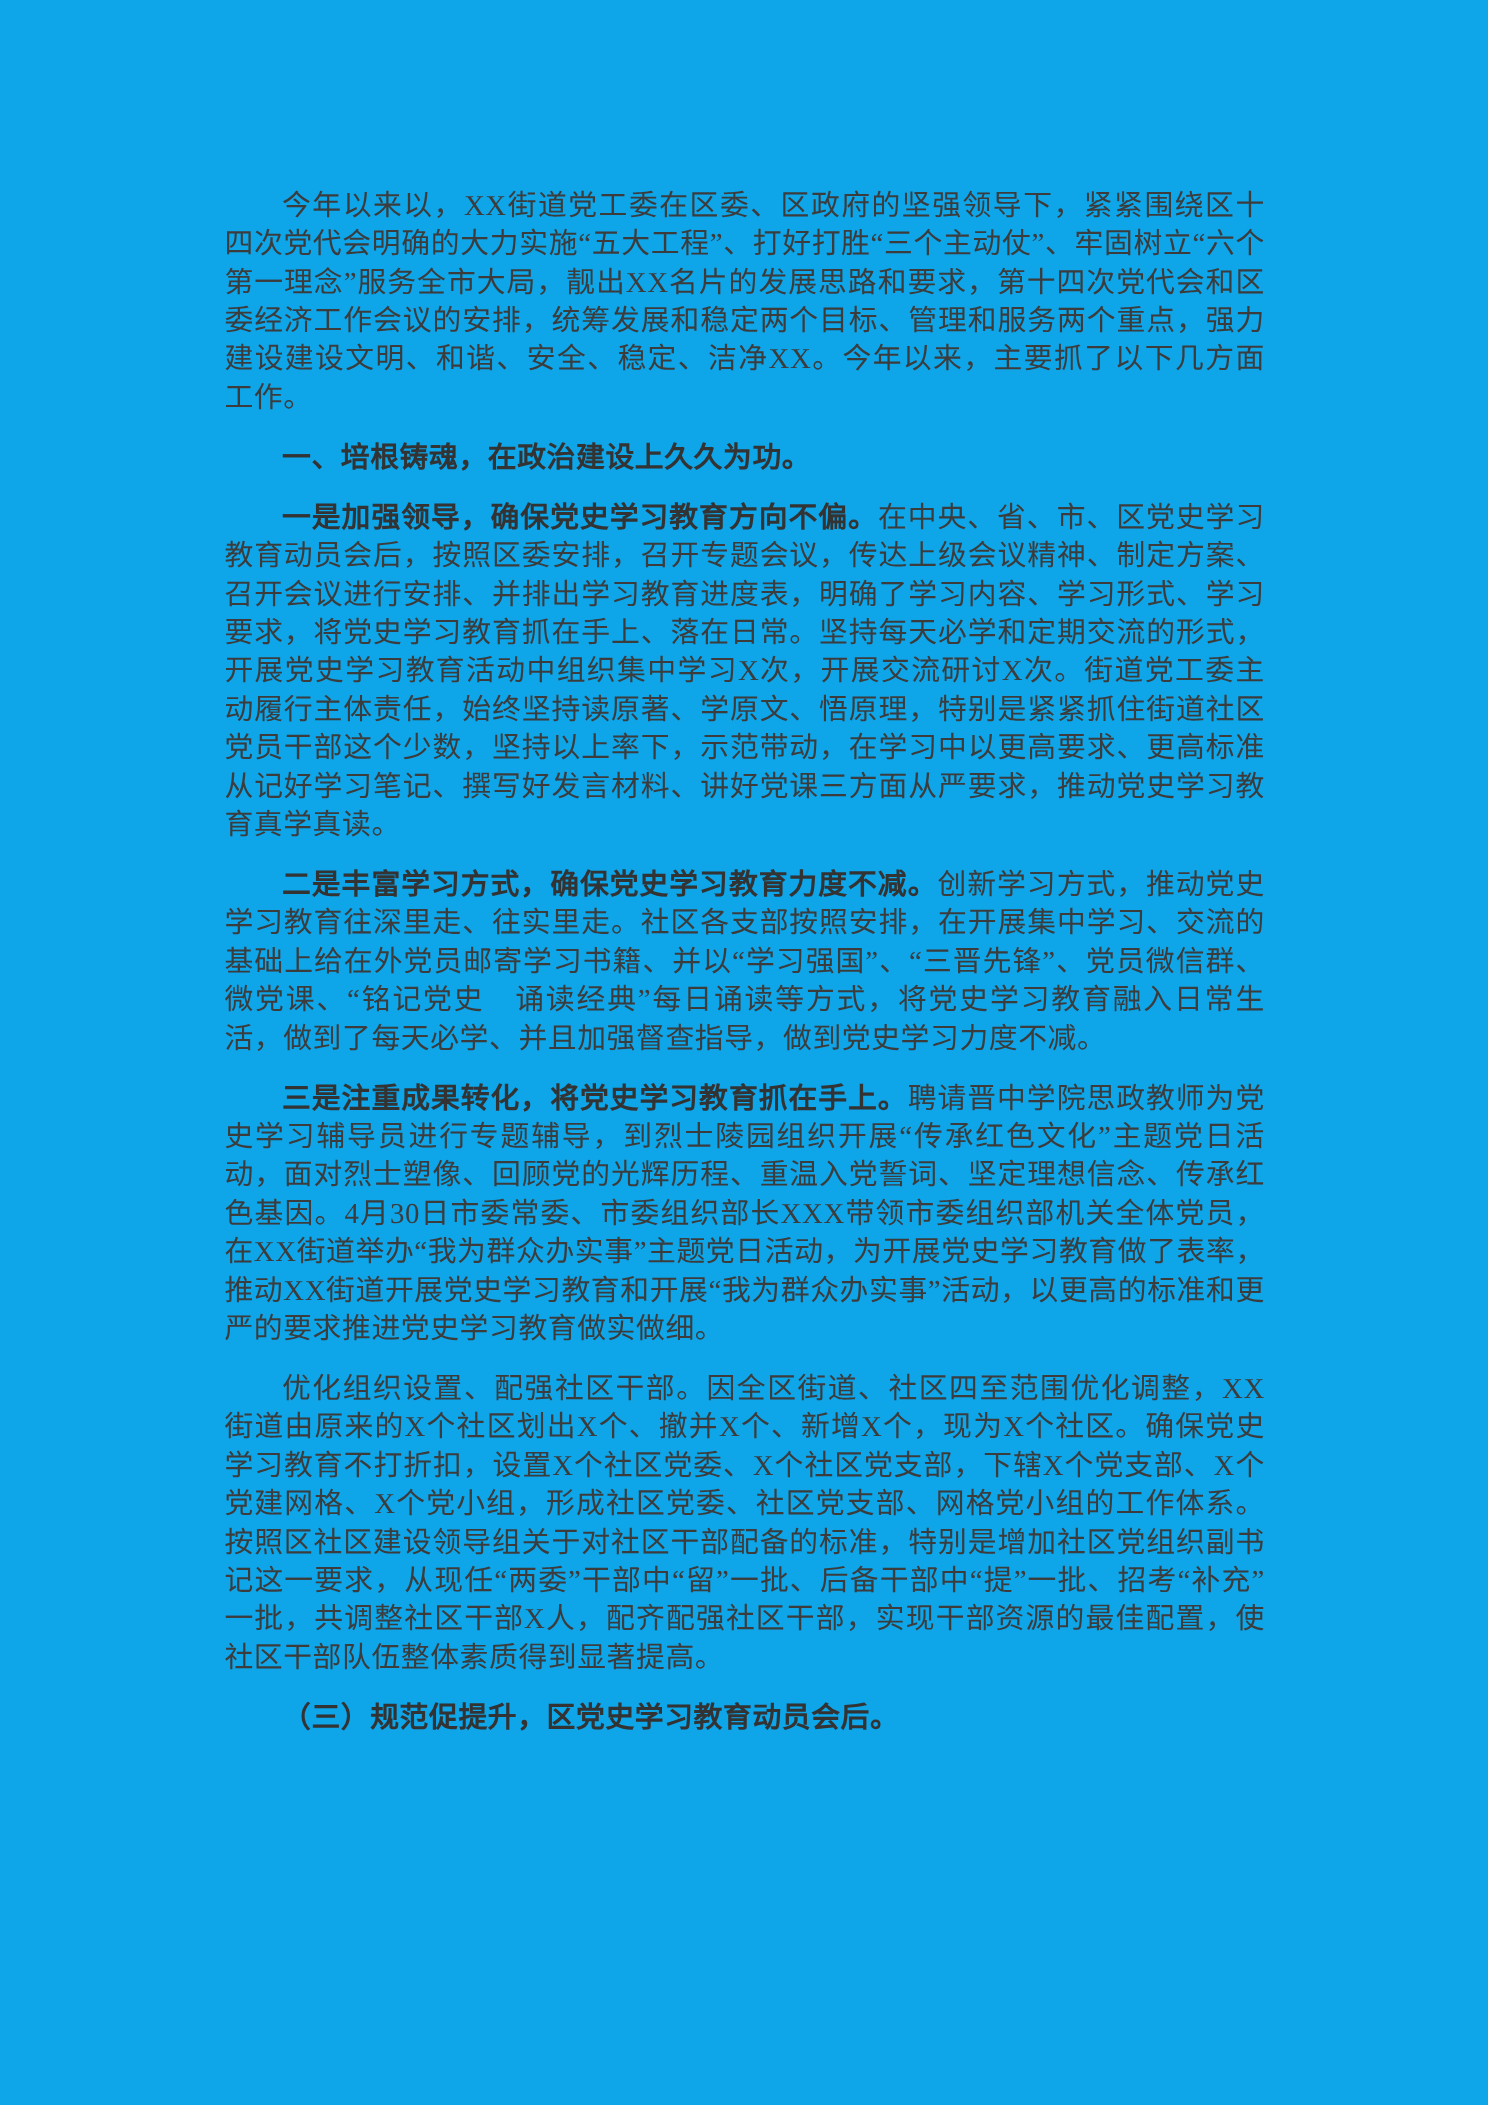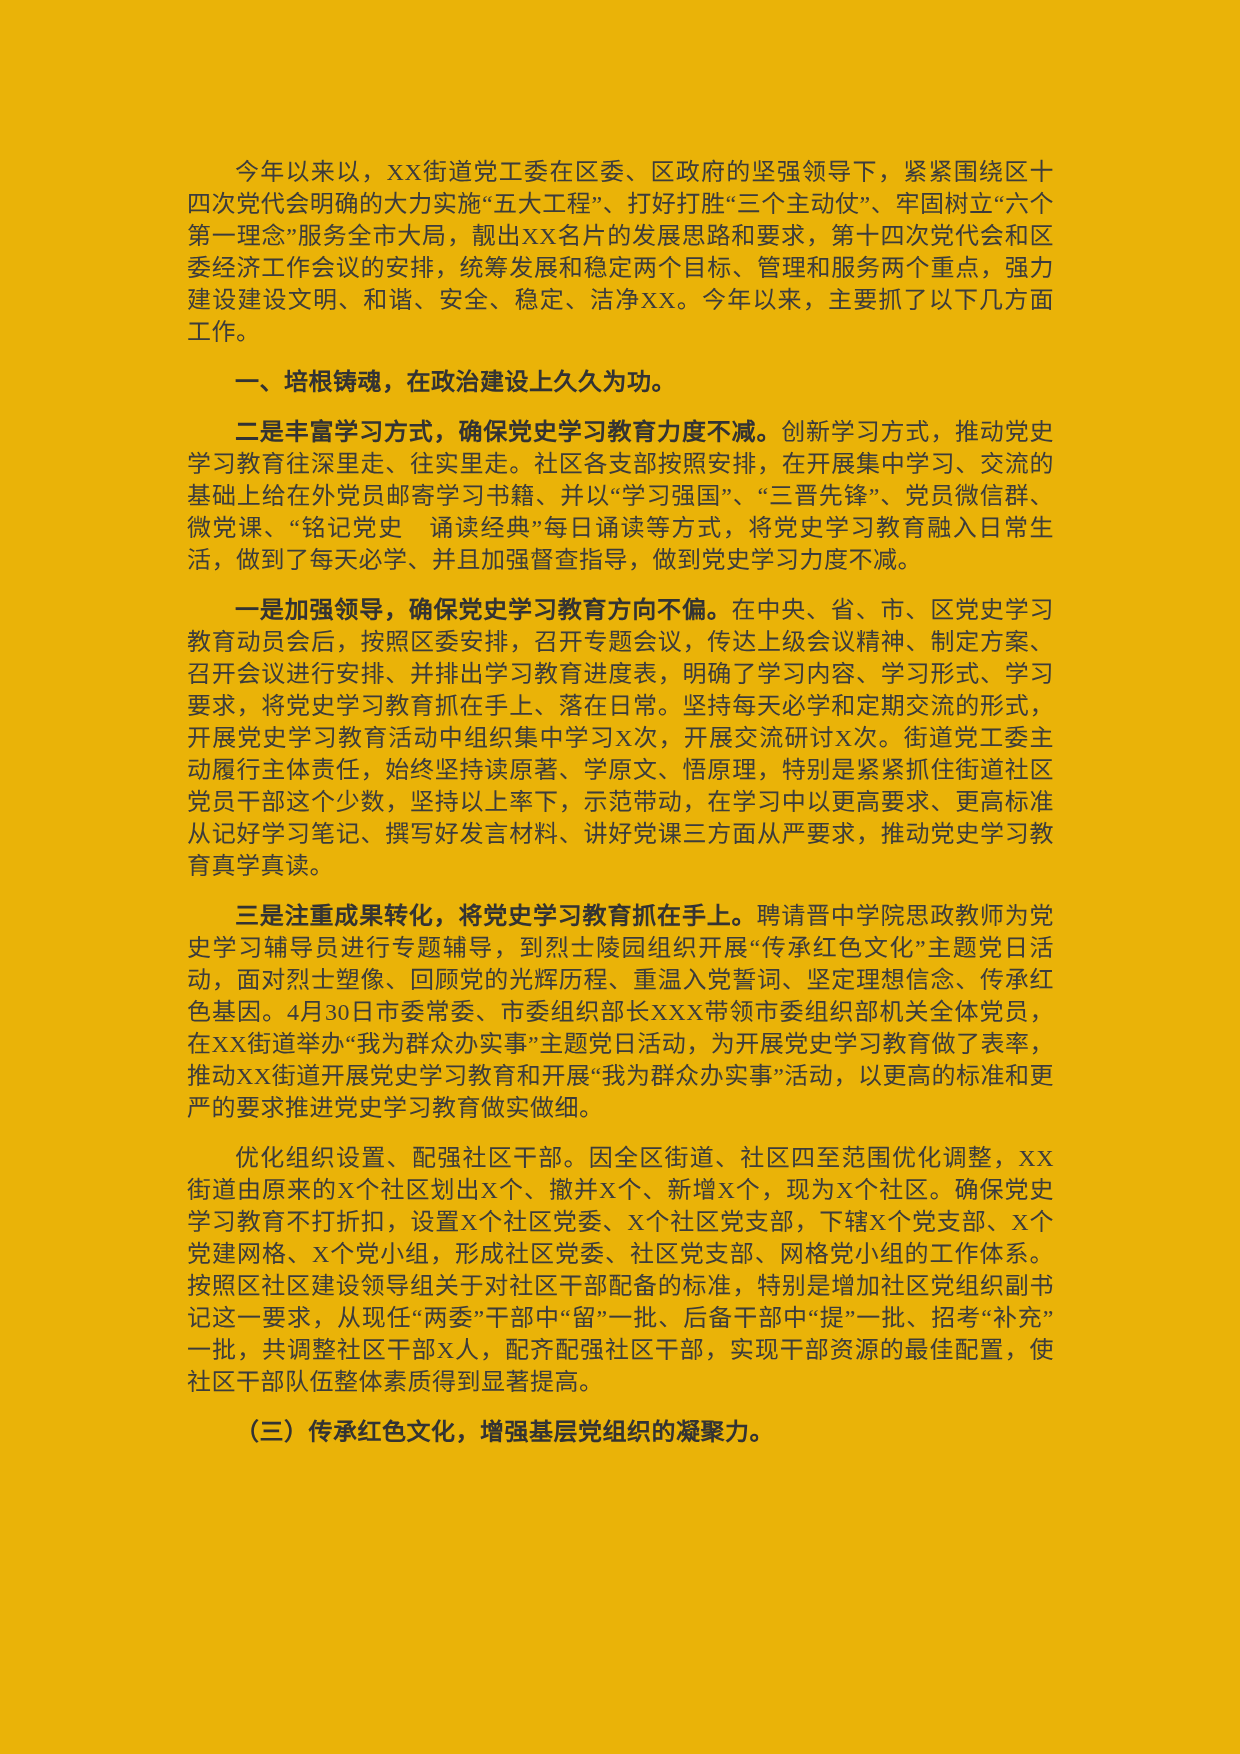--- a/index.html
+++ b/index.html
@@ -11,21 +11,21 @@
     width: 1240px;
     height: 1754px;
     position: relative;
     overflow: hidden;
   }
   .doc-page {
     position: absolute;
     left: 0; top: 0;
     width: 1240px;
     height: 1754px;
-    background: #eab308;
+    background: #0ea5e9;
   }
   .doc-content {
     position: absolute;
     left: 187px;
     top: 156px;
     width: 867px;
   }
   .doc-content p {
     margin: 0 0 18px 0;
     font-size: 24px;
@@ -49,19 +49,19 @@
     color: #333333;
   }
 </style>
 </head>
 <body>
 
 <div class="doc-page">
   <div class="doc-content">
       <p class="body">今年以来以，XX街道党工委在区委、区政府的坚强领导下，紧紧围绕区十四次党代会明确的大力实施“五大工程”、打好打胜“三个主动仗”、牢固树立“六个第一理念”服务全市大局，靓出XX名片的发展思路和要求，第十四次党代会和区委经济工作会议的安排，统筹发展和稳定两个目标、管理和服务两个重点，强力建设建设文明、和谐、安全、稳定、洁净XX。今年以来，主要抓了以下几方面工作。</p>
       <p class="h1">一、培根铸魂，在政治建设上久久为功。</p>
+      <p class="body"><strong class="lead">一是加强领导，确保党史学习教育方向不偏。</strong>在中央、省、市、区党史学习教育动员会后，按照区委安排，召开专题会议，传达上级会议精神、制定方案、召开会议进行安排、并排出学习教育进度表，明确了学习内容、学习形式、学习要求，将党史学习教育抓在手上、落在日常。坚持每天必学和定期交流的形式，开展党史学习教育活动中组织集中学习X次，开展交流研讨X次。街道党工委主动履行主体责任，始终坚持读原著、学原文、悟原理，特别是紧紧抓住街道社区党员干部这个少数，坚持以上率下，示范带动，在学习中以更高要求、更高标准从记好学习笔记、撰写好发言材料、讲好党课三方面从严要求，推动党史学习教育真学真读。</p>
       <p class="body"><strong class="lead">二是丰富学习方式，确保党史学习教育力度不减。</strong>创新学习方式，推动党史学习教育往深里走、往实里走。社区各支部按照安排，在开展集中学习、交流的基础上给在外党员邮寄学习书籍、并以“学习强国”、“三晋先锋”、党员微信群、微党课、“铭记党史　诵读经典”每日诵读等方式，将党史学习教育融入日常生活，做到了每天必学、并且加强督查指导，做到党史学习力度不减。</p>
-      <p class="body"><strong class="lead">一是加强领导，确保党史学习教育方向不偏。</strong>在中央、省、市、区党史学习教育动员会后，按照区委安排，召开专题会议，传达上级会议精神、制定方案、召开会议进行安排、并排出学习教育进度表，明确了学习内容、学习形式、学习要求，将党史学习教育抓在手上、落在日常。坚持每天必学和定期交流的形式，开展党史学习教育活动中组织集中学习X次，开展交流研讨X次。街道党工委主动履行主体责任，始终坚持读原著、学原文、悟原理，特别是紧紧抓住街道社区党员干部这个少数，坚持以上率下，示范带动，在学习中以更高要求、更高标准从记好学习笔记、撰写好发言材料、讲好党课三方面从严要求，推动党史学习教育真学真读。</p>
       <p class="body"><strong class="lead">三是注重成果转化，将党史学习教育抓在手上。</strong>聘请晋中学院思政教师为党史学习辅导员进行专题辅导，到烈士陵园组织开展“传承红色文化”主题党日活动，面对烈士塑像、回顾党的光辉历程、重温入党誓词、坚定理想信念、传承红色基因。4月30日市委常委、市委组织部长XXX带领市委组织部机关全体党员，在XX街道举办“我为群众办实事”主题党日活动，为开展党史学习教育做了表率，推动XX街道开展党史学习教育和开展“我为群众办实事”活动，以更高的标准和更严的要求推进党史学习教育做实做细。</p>
       <p class="body">优化组织设置、配强社区干部。因全区街道、社区四至范围优化调整，XX街道由原来的X个社区划出X个、撤并X个、新增X个，现为X个社区。确保党史学习教育不打折扣，设置X个社区党委、X个社区党支部，下辖X个党支部、X个党建网格、X个党小组，形成社区党委、社区党支部、网格党小组的工作体系。按照区社区建设领导组关于对社区干部配备的标准，特别是增加社区党组织副书记这一要求，从现任“两委”干部中“留”一批、后备干部中“提”一批、招考“补充”一批，共调整社区干部X人，配齐配强社区干部，实现干部资源的最佳配置，使社区干部队伍整体素质得到显著提高。</p>
-      <p class="h2">（三）传承红色文化，增强基层党组织的凝聚力。</p>
+      <p class="h2">（三）规范促提升，区党史学习教育动员会后。</p>
     </div>
 </div>
 
 </body></html>

